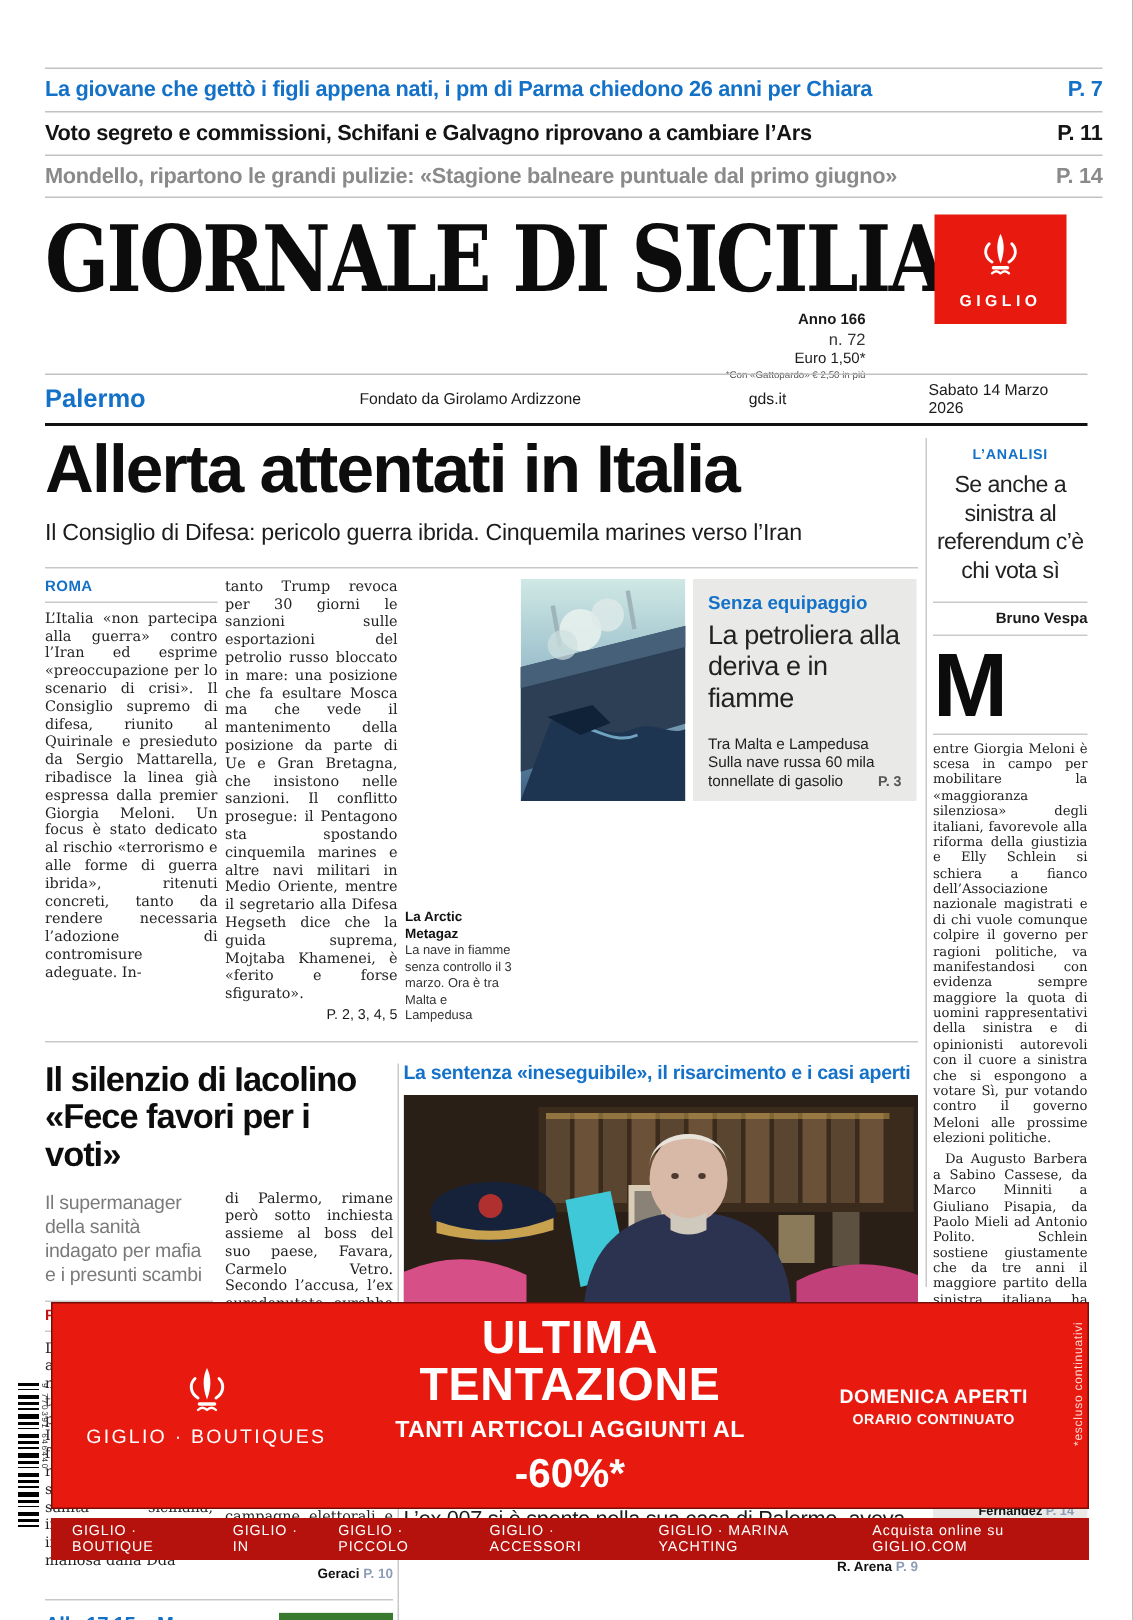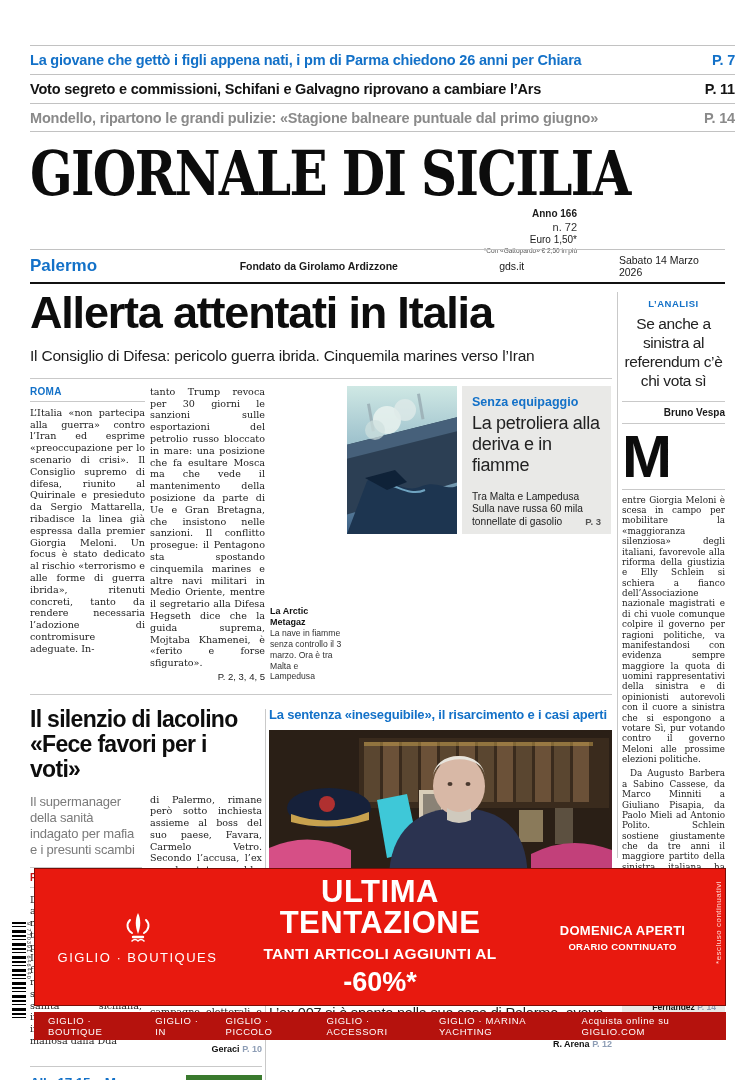--- a/index.html
+++ b/index.html
@@ -31,21 +31,21 @@
   .ed-anno { font-size:10px; font-weight:bold; }
   .ed-n { font-size:11px; color:#333; }
   .ed-euro { font-size:10px; }
   .ed-note { font-size:6.5px; color:#555; }
 
   
   .dateline { position:absolute; left:30px; right:30px; top:249px; height:35px;
               border-top:1px solid #c2c2c2; border-bottom:2px solid #111;
               display:flex; align-items:center; }
   .dl-city { color:#1371c8; font-size:17px; font-weight:bold; width:210px; }
-  .dl-founded { font-size:10.5px; width:260px;font-weight:bold; }
+  .dl-founded { font-size:10.5px; width:260px; }
   .dl-site { font-size:10.5px; width:120px; }
   .dl-date { font-size:10.5px; margin-left:auto; }
 
   
   .content { position:absolute; left:0; top:290px; width:755px; height:572px; }
   .vrule-main { position:absolute; left:617px; top:2px; height:566px; width:1px; background:#c9c9c9; }
 
   
   .leftmain { position:absolute; left:30px; top:0; width:582px; }
   .lead-h1 { font-size:45px; font-weight:bold; letter-spacing:-1.2px; line-height:1.02; color:#0d0d0d;}
@@ -153,20 +153,34 @@
       <span class="tspage ts-black">P. 11</span>
     </div>
     <div class="tsrow">
       <span class="ts-gray">Mondello, ripartono le grandi pulizie: «Stagione balneare puntuale dal primo giugno»</span>
       <span class="tspage ts-gray">P. 14</span>
     </div>
   </div>
 
   <div class="masthead">
     <div class="mast-title">GIORNALE DI SICILIA</div>
+    <div class="logo-box">
+      <span>
+        <svg width="34" height="34" viewBox="0 0 36 36">
+          <g stroke="#fff" stroke-width="2" fill="none" stroke-linecap="round">
+            <path d="M18 3 C15 9 15 16 18 24 C21 16 21 9 18 3 Z" fill="#fff" stroke-width="0"></path>
+            <path d="M10 10 C6 14 7 20 12 23"></path>
+            <path d="M26 10 C30 14 29 20 24 23"></path>
+            <path d="M13 27 H23" stroke-width="2.4"></path>
+            <path d="M12 31 C14 29 16 29 18 31 M18 31 C20 29 22 29 24 31" stroke-width="1.6"></path>
+          </g>
+        </svg>
+      </span>
+      <span class="glabel">GIGLIO</span>
+    </div>
     <div class="edition">
       <div class="ed-anno">Anno 166</div>
       <div class="ed-n">n. 72</div>
       <div class="ed-euro">Euro 1,50*</div>
       <div class="ed-note">*Con «Gattopardo» € 2,50 in più</div>
     </div>
   </div>
 
   <div class="dateline">
     <span class="dl-city">Palermo</span>
@@ -310,21 +324,21 @@
             </svg>
           </div>
           <div class="con-cap">
             <span class="cap-bold">1931-2026</span>
             <span>Bruno Contrada è stato per vent’anni ai vertici della polizia e dei servizi di sicurezza</span>
           </div>
           <div class="con-h">Contrada, la morte e i misteri di un condannato incensurato</div>
           <div class="con-deck">L’ex 007 si è spento nella sua casa di Palermo, aveva 94 anni</div>
           <div class="con-by">
             <span class="by-name">R. Arena</span>
-            <span class="by-page">P. 12</span>
+            <span class="by-page">P. 9</span>
           </div>
         </div>
       </div>
     </div>
 
     <div class="rightcol">
       <div class="an-kick">L’ANALISI</div>
       <div class="an-title">Se anche a sinistra al referendum c’è chi vota sì</div>
       <div class="an-byline-wrap">
         <div class="an-byline">Bruno Vespa</div>

